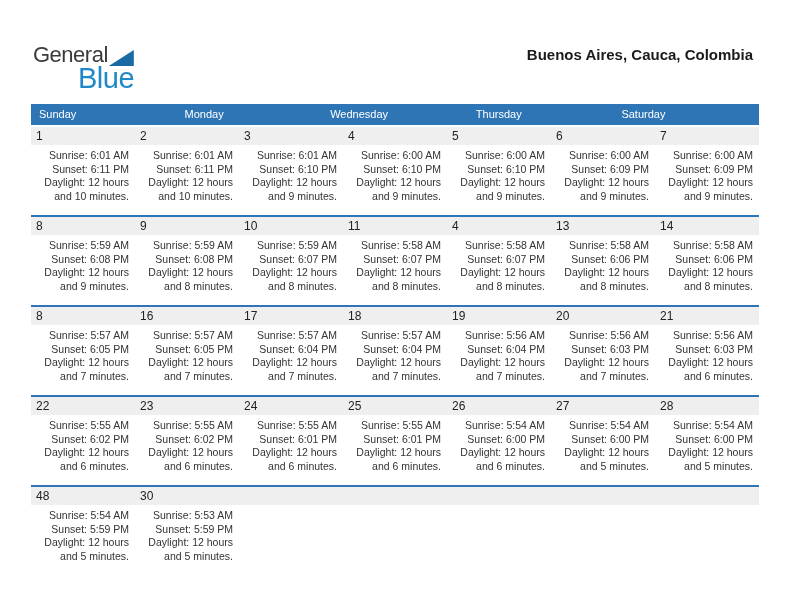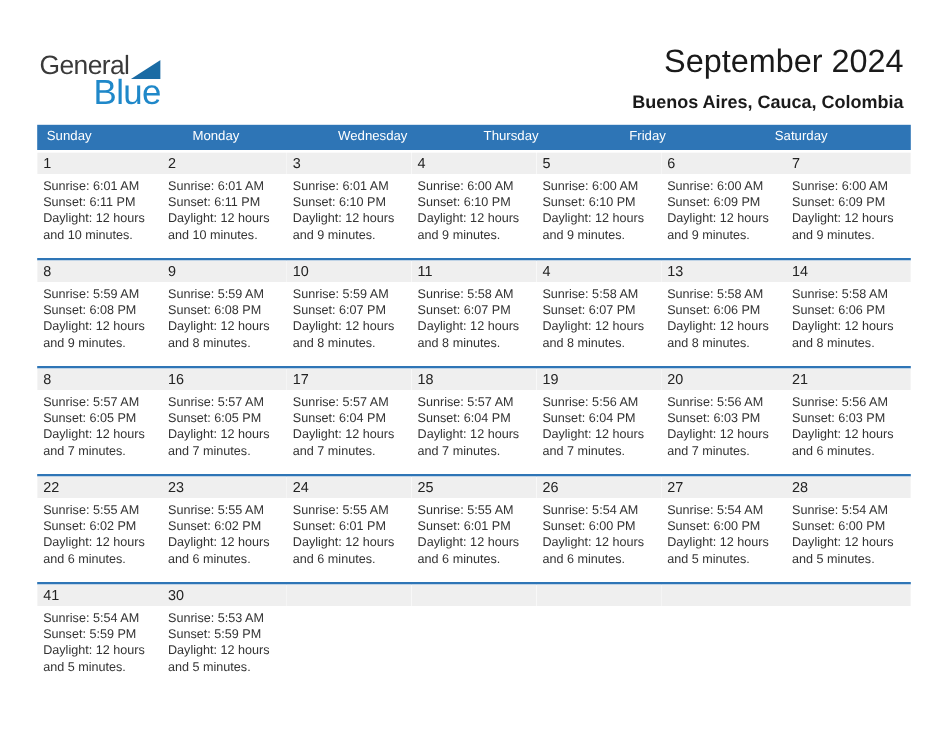--- a/index.html
+++ b/index.html
@@ -20,53 +20,51 @@
   .logo { position: absolute; left: 33px; top: 44px; }
   .logo-top { display: flex; align-items: flex-end; font-size: 22px; color: #3a3a3a; letter-spacing: -0.5px; line-height: 1; }
   .logo-triangle { width: 25px; height: 16px; margin-left: 1px; background: var(--tri); clip-path: polygon(0 100%, 100% 100%, 100% 0); }
   .logo-bottom { font-size: 29px; color: var(--logo-blue); letter-spacing: -0.5px; line-height: 1; margin: -2px 0 0 45px; }
 
   .titles { position: absolute; top: 36px; right: 39px; text-align: right; color: #1a1a1a; }
   .title { font-size: 27px; font-weight: 400; }
   .subtitle { font-size: 15px; font-weight: 700; margin-top: 10px; }
 
   .calendar { position: absolute; left: 31px; top: 104px; width: 728px; }
-  .cal-head { display: grid; grid-template-columns: repeat(6, 1fr); background: var(--hdr); height: 21px; }
+  .cal-head { display: grid; grid-template-columns: repeat(5, 1fr); background: var(--hdr); height: 21px; }
   .hcell { color: #ffffff; font-size: 11px; line-height: 21px; padding-left: 8px; }
 
   .week { display: grid; grid-template-columns: repeat(7, 1fr); height: 90px; border-top: 2px solid var(--hdr); }
   .week.first { border-top-color: transparent; }
   .cell { overflow: hidden; }
   .band { background: var(--band); height: 18px; font-size: 12px; line-height: 18px; padding-left: 5px; color: #222222; }
-  .cellbody { padding: 4px 6px 0 5px; font-size: 10.5px; line-height: 13.5px; color: #333333; }
+  .cellbody { padding: 4px 6px 0 5px; font-size: 10.5px; line-height: 13.5px; color: #333333; text-align: right; }
   .cellbody div { white-space: nowrap; }
 </style>
 </head>
 <body>
 
 <div class="logo">
   <div class="logo-top">
     <span>General</span>
     <span class="logo-triangle"></span>
   </div>
   <div class="logo-bottom">Blue</div>
 </div>
 
 <div class="titles">
-  <div class="title">September 2024</div>
   <div class="subtitle">Buenos Aires, Cauca, Colombia</div>
 </div>
 
 <div class="calendar">
   <div class="cal-head">
     <div class="hcell">Sunday</div>
     <div class="hcell">Monday</div>
     <div class="hcell">Wednesday</div>
     <div class="hcell">Thursday</div>
-    <div class="hcell">Friday</div>
     <div class="hcell">Saturday</div>
   </div>
   <div id="weeks">
       <div class="week first">
         <div class="cell">
           <div class="band">1</div>
           <div class="cellbody">
             <div class="">Sunrise: 6:01 AM</div>
             <div class="">Sunset: 6:11 PM</div>
             <div class="">Daylight: 12 hours</div>
@@ -318,21 +316,21 @@
           <div class="cellbody">
             <div class="">Sunrise: 5:54 AM</div>
             <div class="">Sunset: 6:00 PM</div>
             <div class="">Daylight: 12 hours</div>
             <div class="">and 5 minutes.</div>
           </div>
         </div>
       </div>
       <div class="week">
         <div class="cell">
-          <div class="band">41</div>
+          <div class="band">48</div>
           <div class="cellbody">
             <div class="">Sunrise: 5:54 AM</div>
             <div class="">Sunset: 5:59 PM</div>
             <div class="">Daylight: 12 hours</div>
             <div class="">and 5 minutes.</div>
           </div>
         </div>
         <div class="cell">
           <div class="band">30</div>
           <div class="cellbody">

